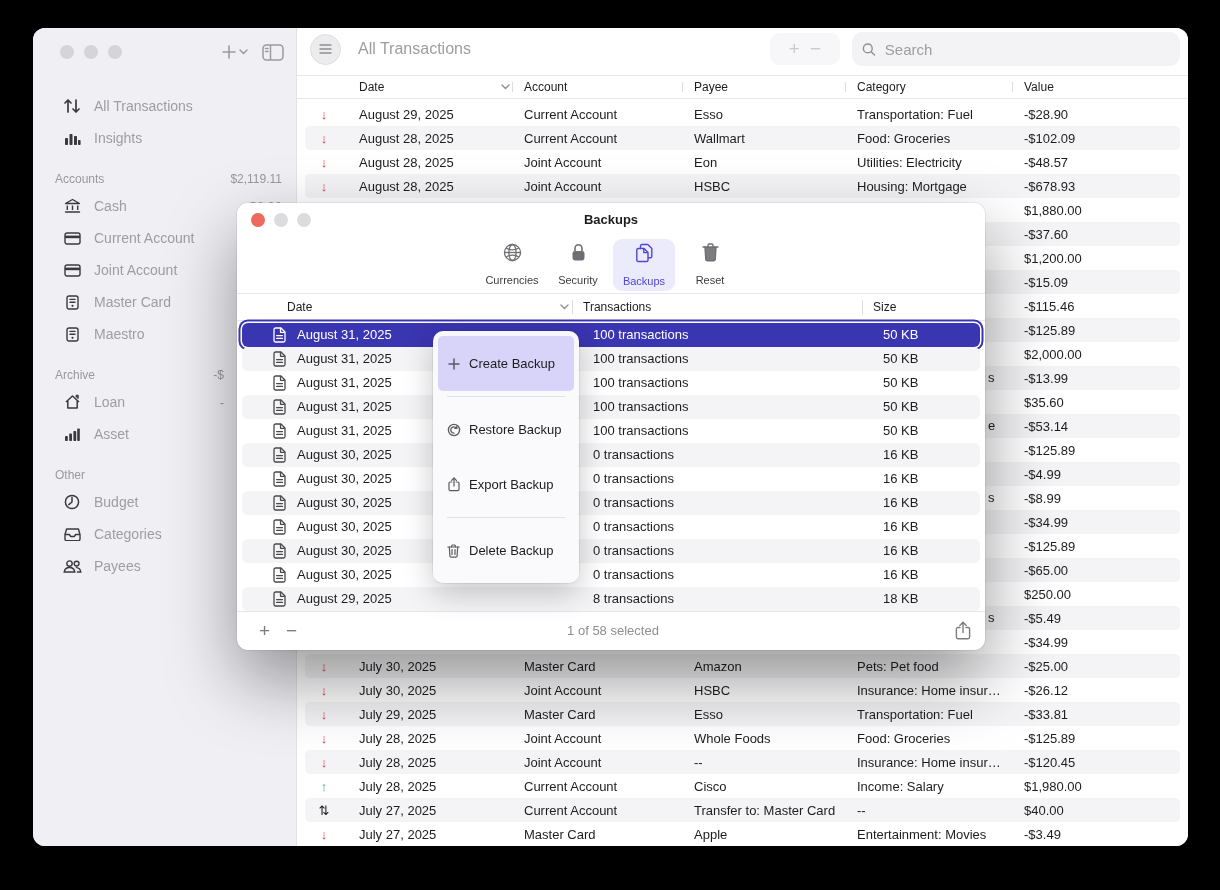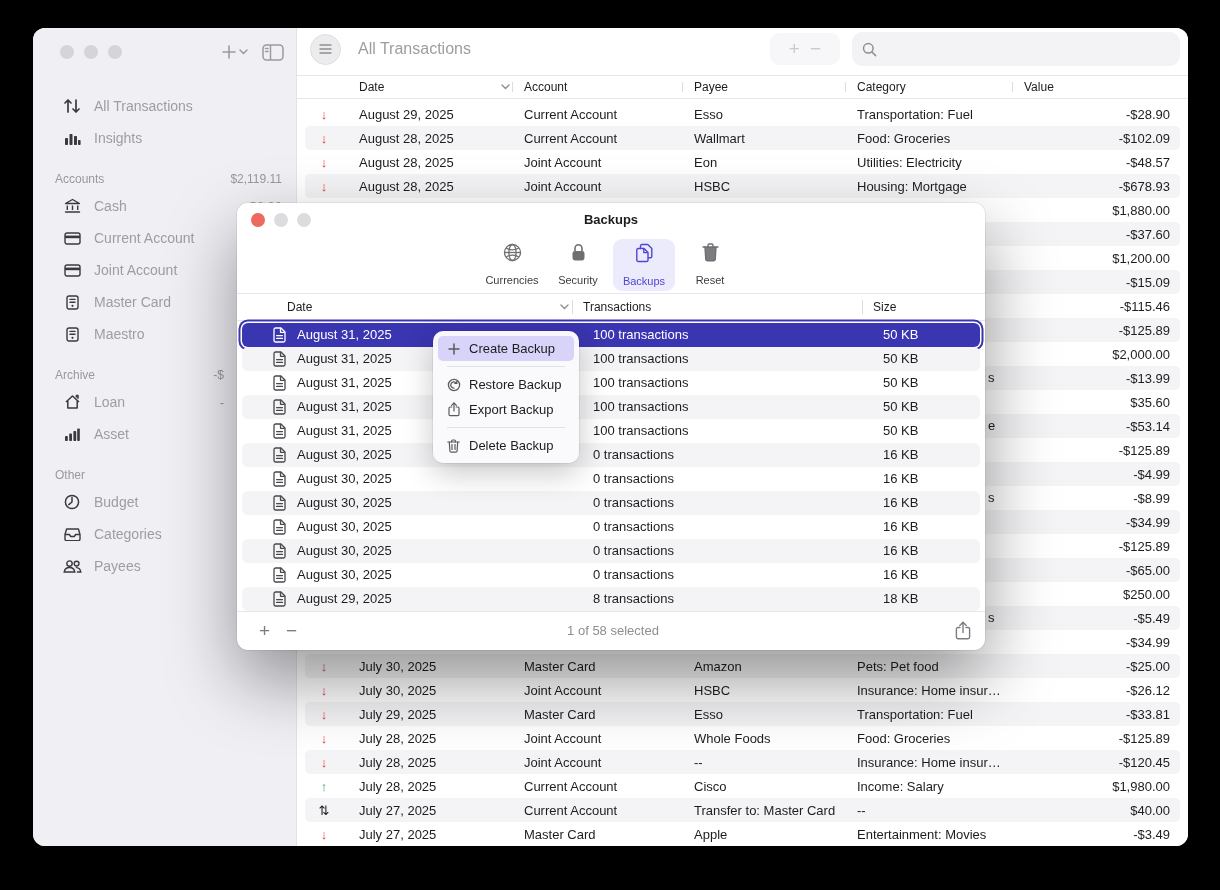--- a/index.html
+++ b/index.html
@@ -48,21 +48,21 @@
   .thead{height:26px;border-top:1px solid #e7e7ea;border-bottom:1px solid #e7e7ea;margin:4px 0 0 0;
     display:grid;grid-template-columns:44px 165px 170px 163px 167px 1fr;align-items:center;
     padding:0 18px;font-size:12px;color:#1d1d1f;}
   .thead .hcell{position:relative;height:100%;display:flex;align-items:center;}
   .thead .hcell.bordered:before{content:"";position:absolute;left:-12px;top:6px;bottom:6px;width:1px;background:#dcdcdf;}
   .hchev{margin-left:auto;margin-right:14px;color:#8e8e93;}
   .rows{margin:3px 8px 0 8px;}
   .trow{height:24px;display:grid;grid-template-columns:44px 165px 170px 163px 167px 1fr;align-items:center;
     padding:0 10px;font-size:13px;border-radius:5px;position:relative;}
   .trow.striped{background:#f4f4f6;}
-  .trow .c-val{text-align:right;}
+  .trow .c-val{}
   .arr{display:flex;justify-content:center;width:18px;}
   .arr.down{color:#e23b41;}
   .arr.up{color:#2ea44f;}
   .arr.transfer{color:#1d1d1f;}
   .frag{position:absolute;left:683px;top:0;line-height:24px;}
 
   
   .dialog{position:absolute;left:237px;top:203px;width:748px;height:447px;background:#fff;border-radius:11px;
     box-shadow:0 30px 70px rgba(0,0,0,.40),0 0 0 1px rgba(0,0,0,.06);display:flex;flex-direction:column;box-sizing:border-box;}
   .d-titlebar{height:34px;display:flex;align-items:center;position:relative;padding:0 14px;}
@@ -88,21 +88,21 @@
   .drow.selected .icon{color:#fff;}
   .d-footer{margin-top:auto;border-top:1px solid #e7e7ea;height:39px;display:flex;align-items:center;
     padding:0 14px;color:#8e8e93;position:relative;}
   .d-footer .pm{font-size:19px;color:#7c7c82;padding:0 8px;}
   .d-f-status{position:absolute;left:4px;right:0;text-align:center;font-size:13px;color:#8e8e93;}
   .d-f-share{margin-left:auto;color:#7c7c82;z-index:1;}
 
   
   .cmenu{position:absolute;left:433px;top:331px;width:146px;background:rgba(250,250,252,.98);border-radius:10px;
     box-shadow:0 10px 30px rgba(0,0,0,.22),0 0 0 0.5px rgba(0,0,0,.12);padding:5px;box-sizing:border-box;}
-  .m-item{height:25px;display:flex;align-items:center;border-radius:5px;padding:0 8px;font-size:13px;color:#1d1d1f;gap:8px;}
+  .m-item{height:25px;display:flex;align-items:center;border-radius:5px;padding:15px 8px;font-size:13px;color:#1d1d1f;gap:8px;}
   .m-item.hl{background:#d8d3f8;}
   .m-item .icon{width:15px;color:#5a5a5f;}
   .m-div{height:1px;background:#e2e2e5;margin:5px 9px;}
 </style>
 </head>
 <body>
 
 <div class="window">
 
   <div class="sidebar">
@@ -281,20 +281,21 @@
       <span class="c-title">All Transactions</span>
       <span class="pm-pill">
         <span>+</span>
         <span>−</span>
       </span>
       <span class="search">
         <svg width="15" height="15" viewBox="0 0 15 15" fill="none" stroke="#8e8e93" stroke-width="1.5" stroke-linecap="round">
           <circle cx="6.3" cy="6.3" r="4.8"></circle>
             <line x1="10" y1="10" x2="13.6" y2="13.6"></line>
         </svg>
+        <input type="text" placeholder="Search" style="">
       </span>
     </div>
 
     <div class="thead">
       <span class="hcell"></span>
       <span class="hcell">
         <span>Date</span>
         <span class="hchev">
           <svg width="9" height="6" viewBox="0 0 9 6" fill="none" stroke="currentColor" stroke-width="1.4" stroke-linecap="round">
               <path d="M1 1l3.5 3.5L8 1"></path>

